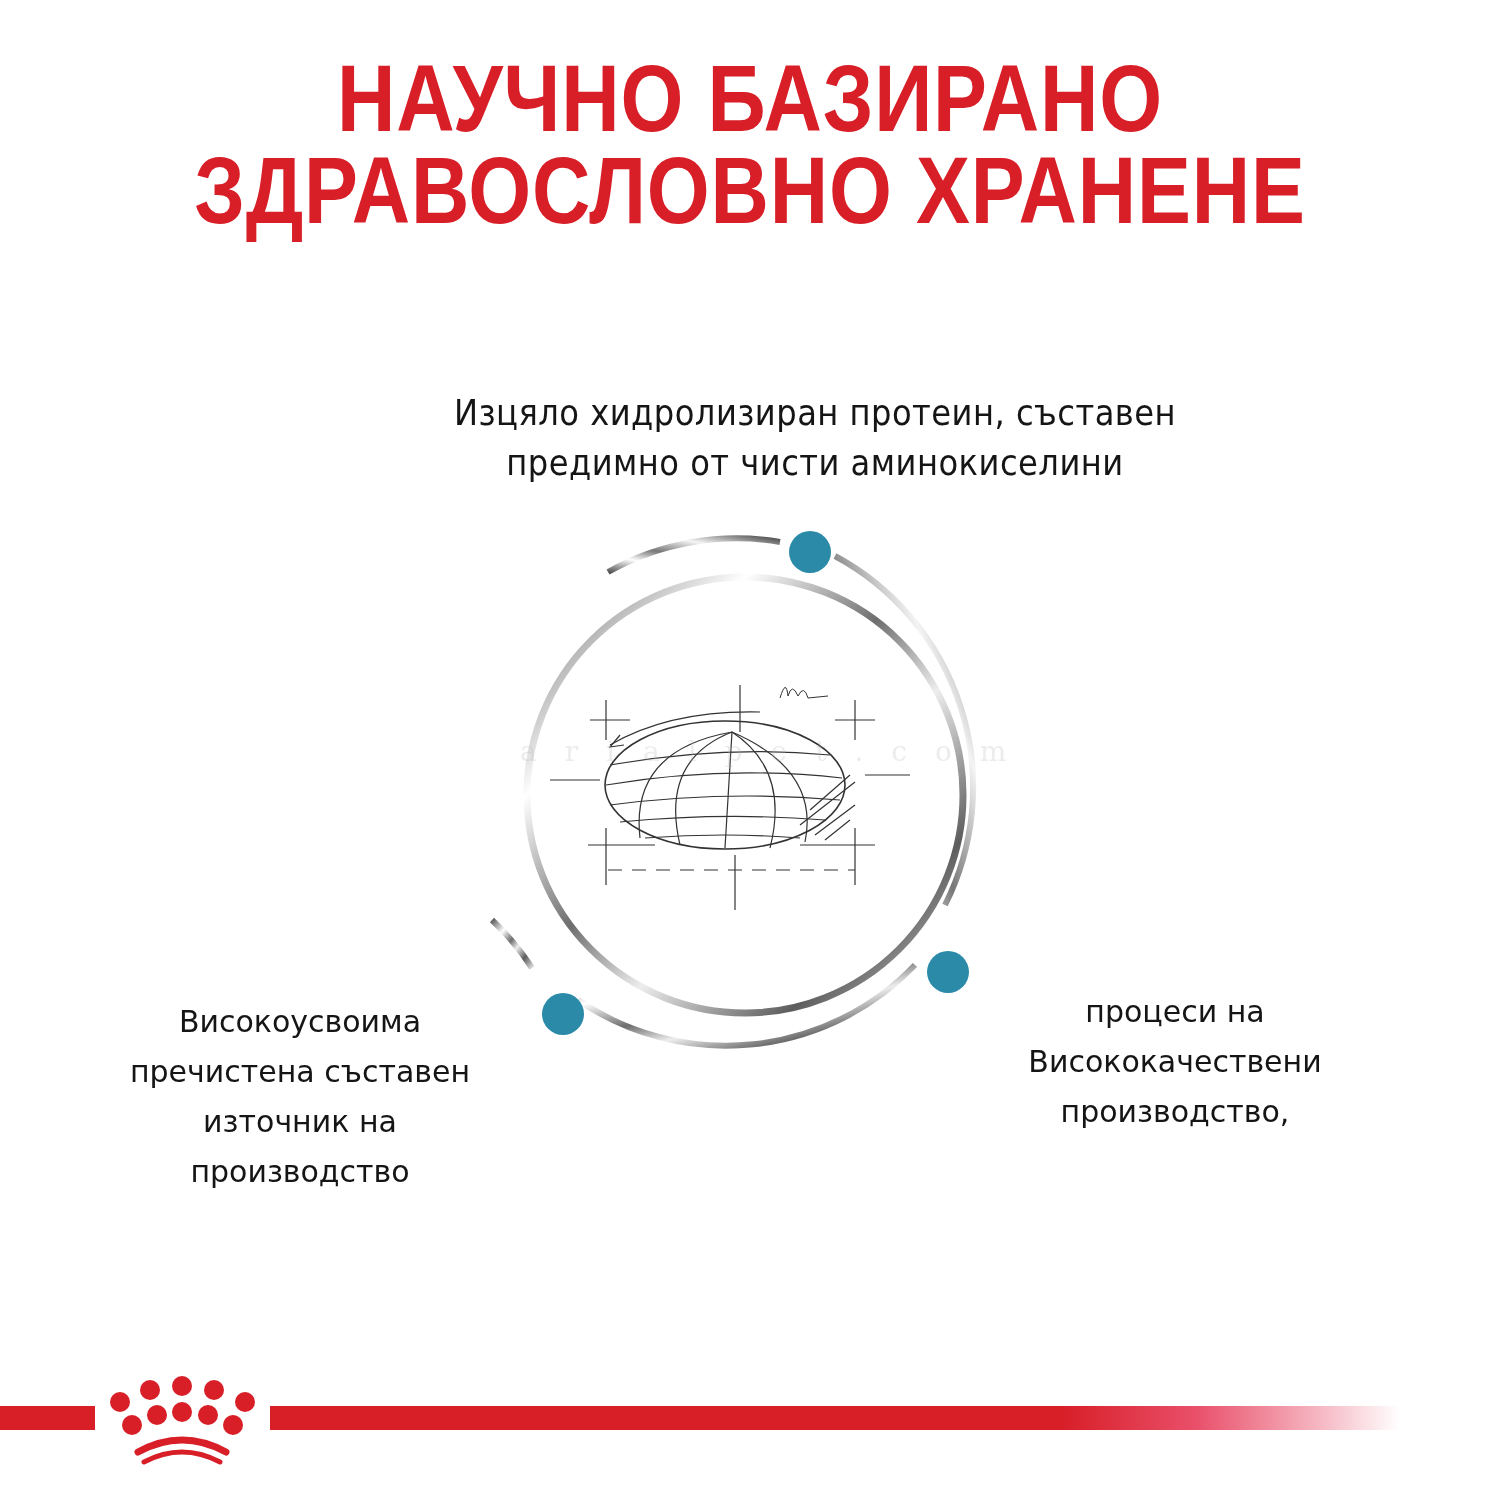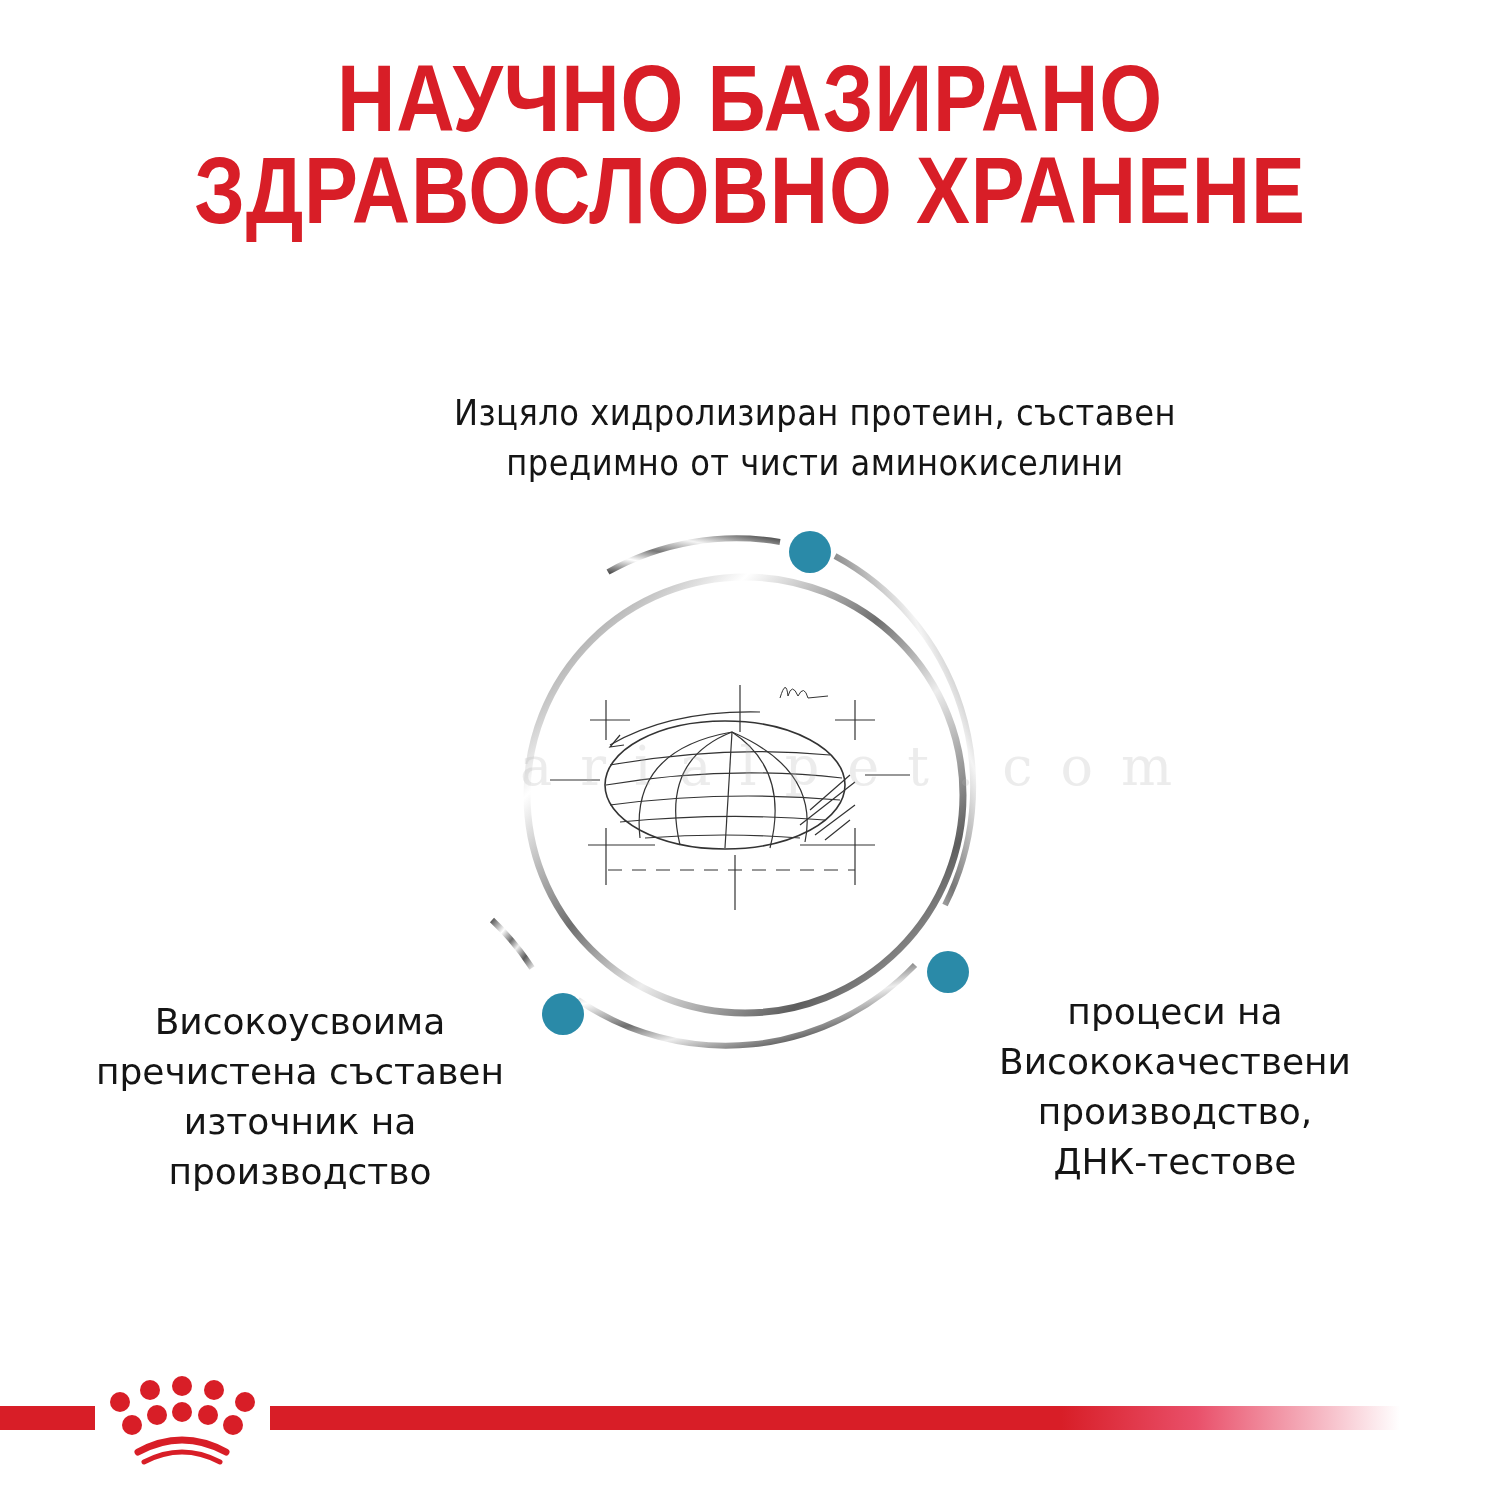--- a/index.html
+++ b/index.html
@@ -4,34 +4,34 @@
 <style>
   html, body { margin: 0; padding: 0; background: #ffffff; }
   body { width: 1500px; height: 1500px; position: relative; overflow: hidden;
          font-family: "DejaVu Sans", sans-serif; color: #111; }
   .title { position: absolute; left: 0; width: 1500px; text-align: center;
            font-family: "Liberation Sans", sans-serif; font-weight: bold;
            color: #d81e27; font-size: 94px; letter-spacing: 1px; line-height: 1;
            transform: scaleX(0.86); transform-origin: 750px 0; }
   .title.l1 { top: 52px; }
   .title.l2 { top: 144px; }
-  .feature { position: absolute; text-align: center; font-size: 36px; line-height: 50px;
+  .feature { position: absolute; text-align: center; font-size: 30px; line-height: 50px;
              font-family: "DejaVu Sans", sans-serif; color: #151515; }
   .feature .line { display: block; white-space: nowrap; }
   .f-top { left: 300px; width: 1030px; top: 388px; font-size: 35px; letter-spacing: 0.5px;
            transform: scaleX(0.92); transform-origin: 515px 0; }
   .f-left { left: 60px; width: 480px; top: 997px; }
   .f-right { left: 960px; width: 430px; top: 987px; }
   .diagram { position: absolute; left: 470px; top: 520px; width: 560px; height: 580px; }
   .bar-left { position: absolute; left: 0; top: 1406px; width: 95px; height: 24px; background: #d81e27; }
   .bar-right { position: absolute; left: 270px; top: 1406px; width: 1130px; height: 24px;
                background: linear-gradient(to right, #d81e27 0%, #d81e27 70%, #e9506a 82%, #f7c2cc 94%, rgba(255,255,255,0) 100%); }
   .crown { position: absolute; left: 100px; top: 1370px; width: 170px; height: 100px; }
   .watermark { position: absolute; left: 520px; top: 735px; font-family: "DejaVu Serif", serif;
-               font-size: 54px; letter-spacing: 28px; color: rgba(180,180,180,0.25); white-space: nowrap; }
+               font-size: 28px; letter-spacing: 28px; color: rgba(180,180,180,0.25); white-space: nowrap; }
 </style>
 </head>
 <body>
 
 <div class="title l1">НАУЧНО БАЗИРАНО</div>
 <div class="title l2">ЗДРАВОСЛОВНО ХРАНЕНЕ</div>
 
 <div class="feature f-top">
   <span class="line">Изцяло хидролизиран протеин, съставен</span>
   <span class="line">предимно от чисти аминокиселини</span>
@@ -107,21 +107,20 @@
   <span class="line">Високоусвоима</span>
   <span class="line">пречистена съставен</span>
   <span class="line">източник на</span>
   <span class="line">производство</span>
 </div>
 
 <div class="feature f-right">
   <span class="line">процеси на</span>
   <span class="line">Висококачествени</span>
   <span class="line">производство,</span>
-  <span class="line">ДНК-тестове</span>
 </div>
 
 <div class="bar-left"></div>
 <div class="crown">
   <svg width="170" height="100" viewBox="0 0 170 100" xmlns="http://www.w3.org/2000/svg">
     <g fill="#d81e27">
       <circle cx="20" cy="32" r="10"></circle>
       <circle cx="50" cy="20" r="10"></circle>
       <circle cx="82" cy="16" r="10"></circle>
       <circle cx="114" cy="20" r="10"></circle>

